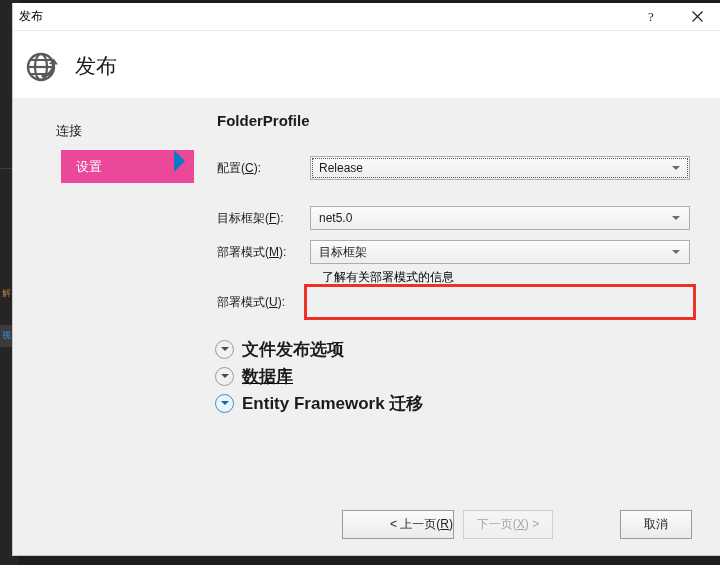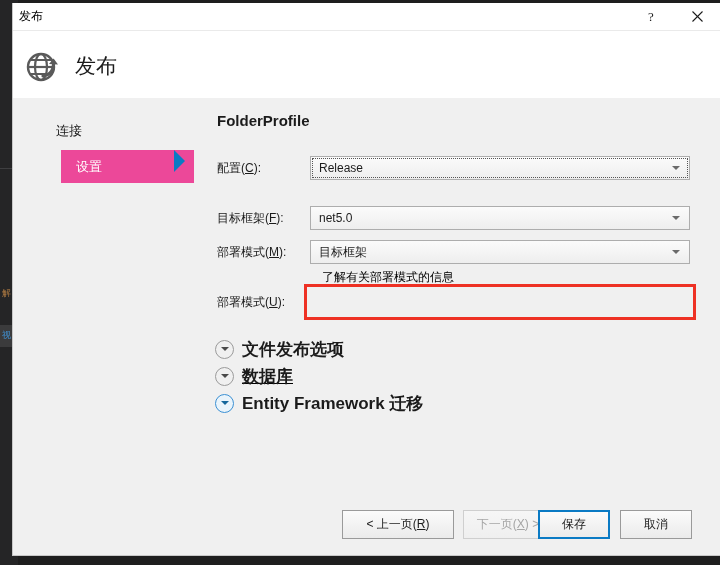--- a/index.html
+++ b/index.html
@@ -427,20 +427,19 @@
       <div class="section" style="top:293px;">
         <span class="section-chevron active">
             <span class="chev-glyph"></span>
           </span>
         <span class="section-label">Entity Framework 迁移</span>
       </div>
 
     </div>
 
     <div id="footer">
-      <button class="dlg-btn" style="left:329px; width:112px;"><span>&lt; 上一页(</span><u>R</u><span>)</span></button>
+      <button class="dlg-btn" style="left:329px; width:112px;text-align:right;"><span>&lt; 上一页(</span><u>R</u><span>)</span></button>
       <button class="dlg-btn disabled" style="left:450px; width:90px;"><span>下一页(</span><u>X</u><span>) &gt;</span></button>
-      <button class="dlg-btn default" style="left:525px; width:72px;"><span>保存</span></button>
       <button class="dlg-btn" style="left:607px; width:72px;"><span>取消</span></button>
     </div>
 
   </div>
 </div>
 
 </body></html>

